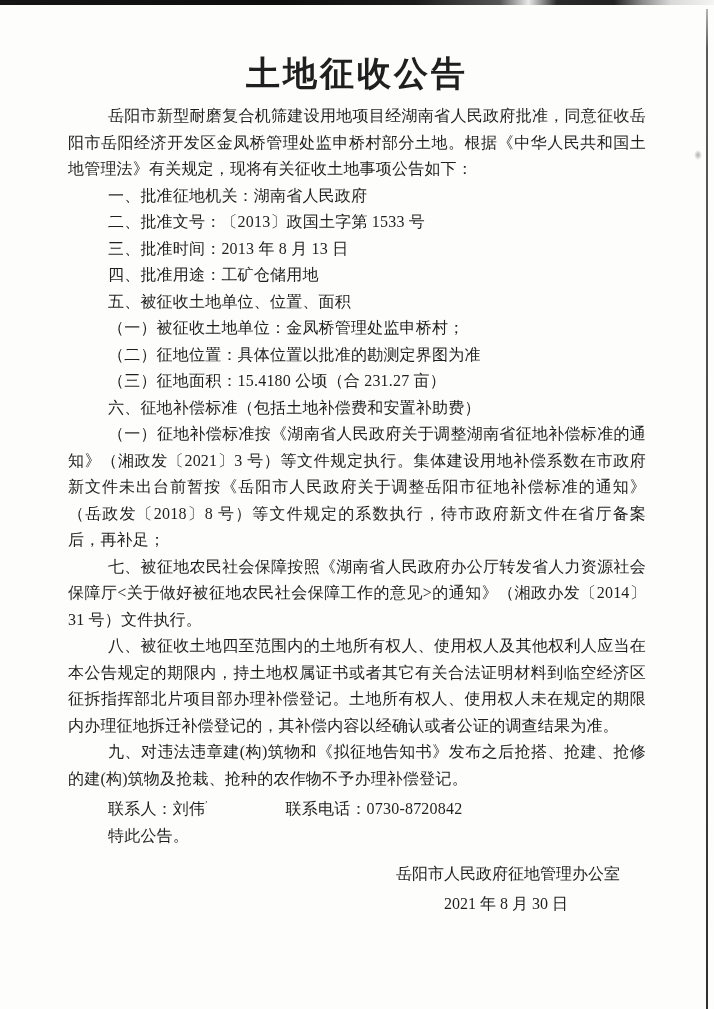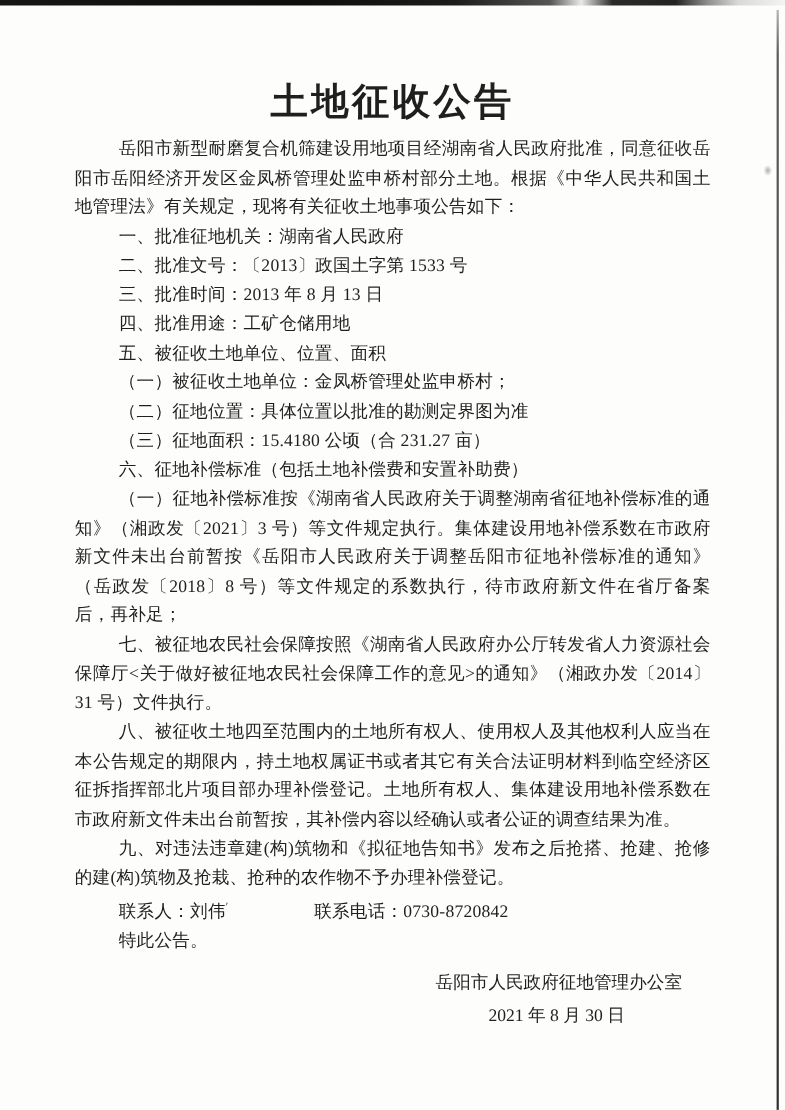--- a/index.html
+++ b/index.html
@@ -20,21 +20,21 @@
   }
   .scan-right-line {
     position:absolute; top:9px; right:6px; width:2px; height:1000px;
     background:linear-gradient(to bottom,#b5b5b5 0%, #5a5a5a 4%, #474747 55%, #2f2f2f 100%);
   }
   .scan-smudge {
     position:absolute; top:150px; right:12px; width:8px; height:10px;
     background:radial-gradient(ellipse at center, rgba(80,80,80,.45), rgba(80,80,80,0) 70%);
   }
   .title {
-    margin-top:72px;
+    margin-top:52px;
     text-align:center;
     font-size:34px;
     font-weight:700;
     letter-spacing:3px;
     line-height:44px;
   }
   .doc-number {
     margin-top:8px;
     text-align:right;
     padding-right:19px;
@@ -89,21 +89,21 @@
     <p>二、批准文号：〔2013〕政国土字第 1533 号</p>
     <p>三、批准时间：2013 年 8 月 13 日</p>
     <p>四、批准用途：工矿仓储用地</p>
     <p>五、被征收土地单位、位置、面积</p>
     <p>（一）被征收土地单位：金凤桥管理处监申桥村；</p>
     <p>（二）征地位置：具体位置以批准的勘测定界图为准</p>
     <p>（三）征地面积：15.4180 公顷（合 231.27 亩）</p>
     <p>六、征地补偿标准（包括土地补偿费和安置补助费）</p>
     <p>（一）征地补偿标准按《湖南省人民政府关于调整湖南省征地补偿标准的通知》（湘政发〔2021〕3 号）等文件规定执行。集体建设用地补偿系数在市政府新文件未出台前暂按《岳阳市人民政府关于调整岳阳市征地补偿标准的通知》（岳政发〔2018〕8 号）等文件规定的系数执行，待市政府新文件在省厅备案后，再补足；</p>
     <p>七、被征地农民社会保障按照《湖南省人民政府办公厅转发省人力资源社会保障厅&lt;关于做好被征地农民社会保障工作的意见&gt;的通知》（湘政办发〔2014〕31 号）文件执行。</p>
-    <p>八、被征收土地四至范围内的土地所有权人、使用权人及其他权利人应当在本公告规定的期限内，持土地权属证书或者其它有关合法证明材料到临空经济区征拆指挥部北片项目部办理补偿登记。土地所有权人、集体建设用地补偿系数在市政府新文件未出台前暂按，其补偿内容以经确认或者公证的调查结果为准。</p>
+    <p>八、被征收土地四至范围内的土地所有权人、使用权人及其他权利人应当在本公告规定的期限内，持土地权属证书或者其它有关合法证明材料到临空经济区征拆指挥部北片项目部办理补偿登记。土地所有权人、使用权人未在规定的期限内办理征地拆迁补偿登记的，其补偿内容以经确认或者公证的调查结果为准。</p>
     <p>九、对违法违章建(构)筑物和《拟征地告知书》发布之后抢搭、抢建、抢修的建(构)筑物及抢栽、抢种的农作物不予办理补偿登记。</p>
 
     <p class="contact-line">
       <span>联系人：</span><span>刘伟</span><span class="pen-mark">′</span><span class="contact-spacer"></span><span>联系电话：</span><span>0730-8720842</span>
     </p>
 
     <p>特此公告。</p>
   </div>
 
   <div class="signature">

